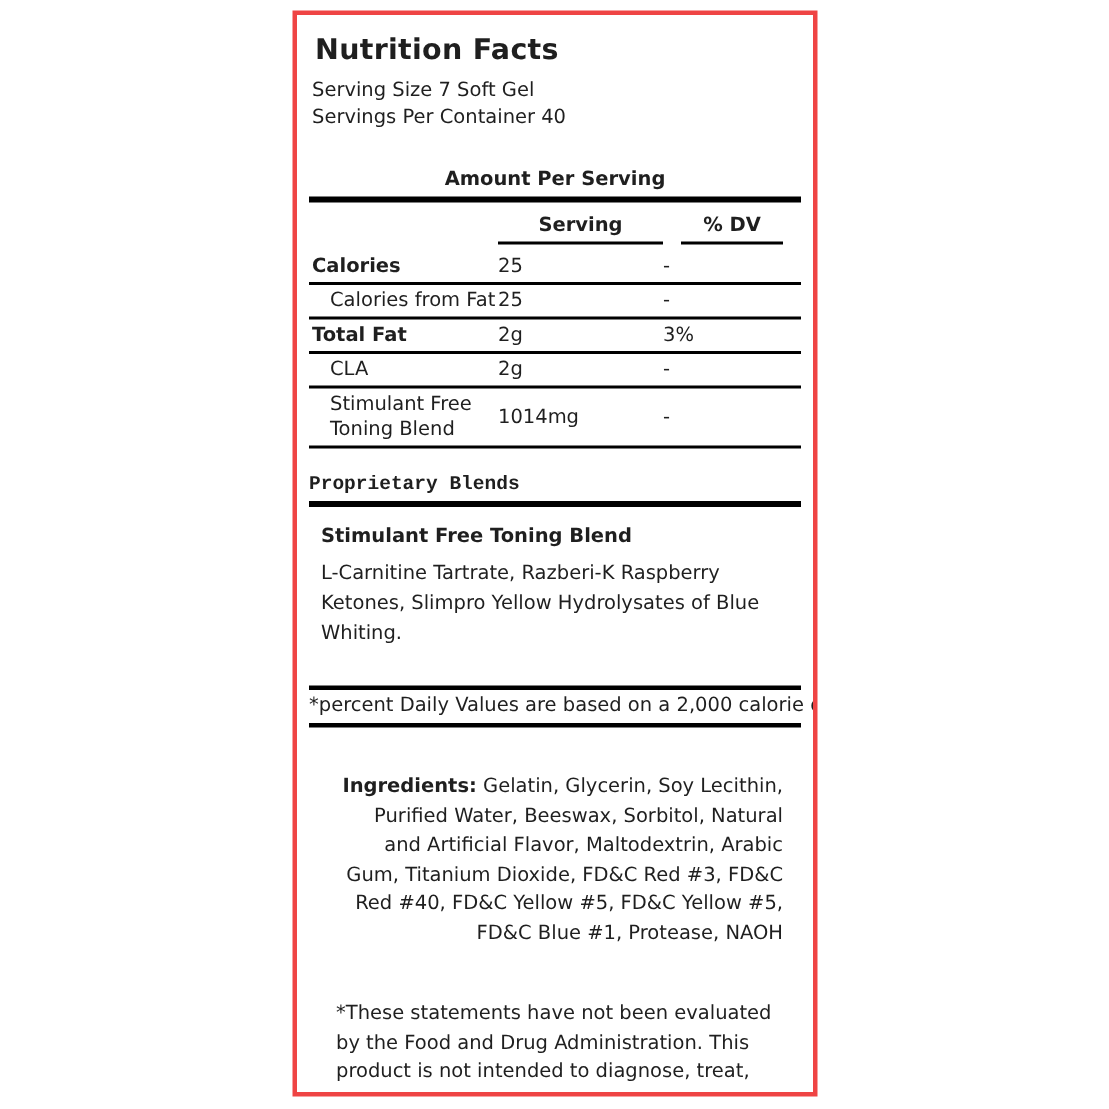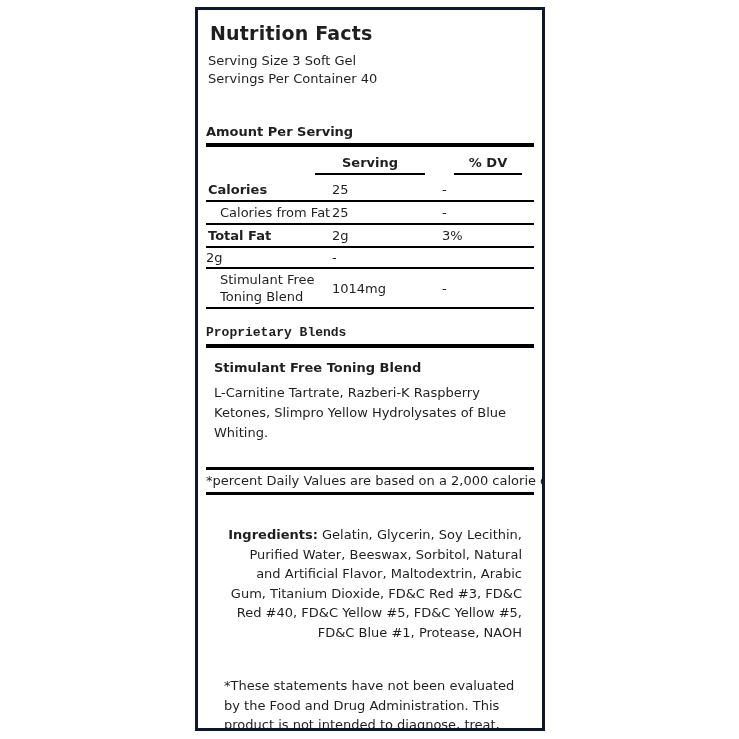--- a/index.html
+++ b/index.html
@@ -6,50 +6,51 @@
   html, body {
     width: 739px; height: 739px;
     background: #ffffff;
     font-family: "DejaVu Sans", "Liberation Sans", sans-serif;
     color: #1f1f1f;
   }
   .nf-label {
     position: absolute;
     left: 195px; top: 7px;
     width: 350px; height: 724px;
-    border: 3px solid #0f172a;
+    border: 3px solid #ef4444;
     background: #fff;
     padding: 8px 8px 0 8px;
     overflow: hidden;
   }
   .nf-title {
     font-size: 19px;
     font-weight: bold;
     margin: 4px 0 8px 4px;
     letter-spacing: 0.2px;
   }
   .nf-serving-line {
     font-size: 13px;
     line-height: 18px;
     margin-left: 2px;
   }
   .nf-aps {
     font-size: 13px;
     font-weight: bold;
-    margin-top: 36px;
+    margin-top: 24px;
     padding-bottom: 4px;
     border-bottom: 4px solid #000;
+    text-align: center;
   }
   .nf-grid {
     display: grid;
     grid-template-columns: 1fr 110px 92px;
     align-items: center;
     font-size: 13px;
   }
-  .nf-head { border-bottom: none; padding-top: 2px; gap: 17px; }
+  .nf-head { border-bottom: none; padding-top: 2px; }
   .nf-head .col-h {
     font-weight: bold;
     text-align: center;
     padding: 2px 0 3px 0;
     border-bottom: 2px solid #000;
   }
   .nf-head .col-h.dv-h { margin: 4px 12px; }
   .nf-row {
     border-bottom: 2px solid #000;
     min-height: 19px;
@@ -93,21 +94,21 @@
   .nf-fda { margin-top: 34px; }
   .bold-inline { font-weight: bold; }
 </style>
 </head>
 <body>
 
 <div class="nf-label">
 
   <div class="nf-title">Nutrition Facts</div>
 
-  <div class="nf-serving-line">Serving Size 3 Soft Gel</div>
+  <div class="nf-serving-line">Serving Size 7 Soft Gel</div>
   <div class="nf-serving-line">Servings Per Container 40</div>
 
   <div class="nf-aps">Amount Per Serving</div>
 
   <div class="nf-table">
     <div class="nf-grid nf-head">
       <div class="col-empty"></div>
       <div class="col-h">Serving</div>
       <div class="col-h dv-h">% DV</div>
     </div>
@@ -124,20 +125,21 @@
       <div class="c-dv">-</div>
     </div>
 
     <div class="nf-grid nf-row">
       <div class="c-name bold">Total Fat</div>
       <div class="c-val">2g</div>
       <div class="c-dv">3%</div>
     </div>
 
     <div class="nf-grid nf-row">
+      <div class="c-name indent">CLA</div>
       <div class="c-val">2g</div>
       <div class="c-dv">-</div>
     </div>
 
     <div class="nf-grid nf-row">
       <div class="c-name indent" style="max-width:130px;">Stimulant Free Toning Blend</div>
       <div class="c-val">1014mg</div>
       <div class="c-dv">-</div>
     </div>
   </div>

